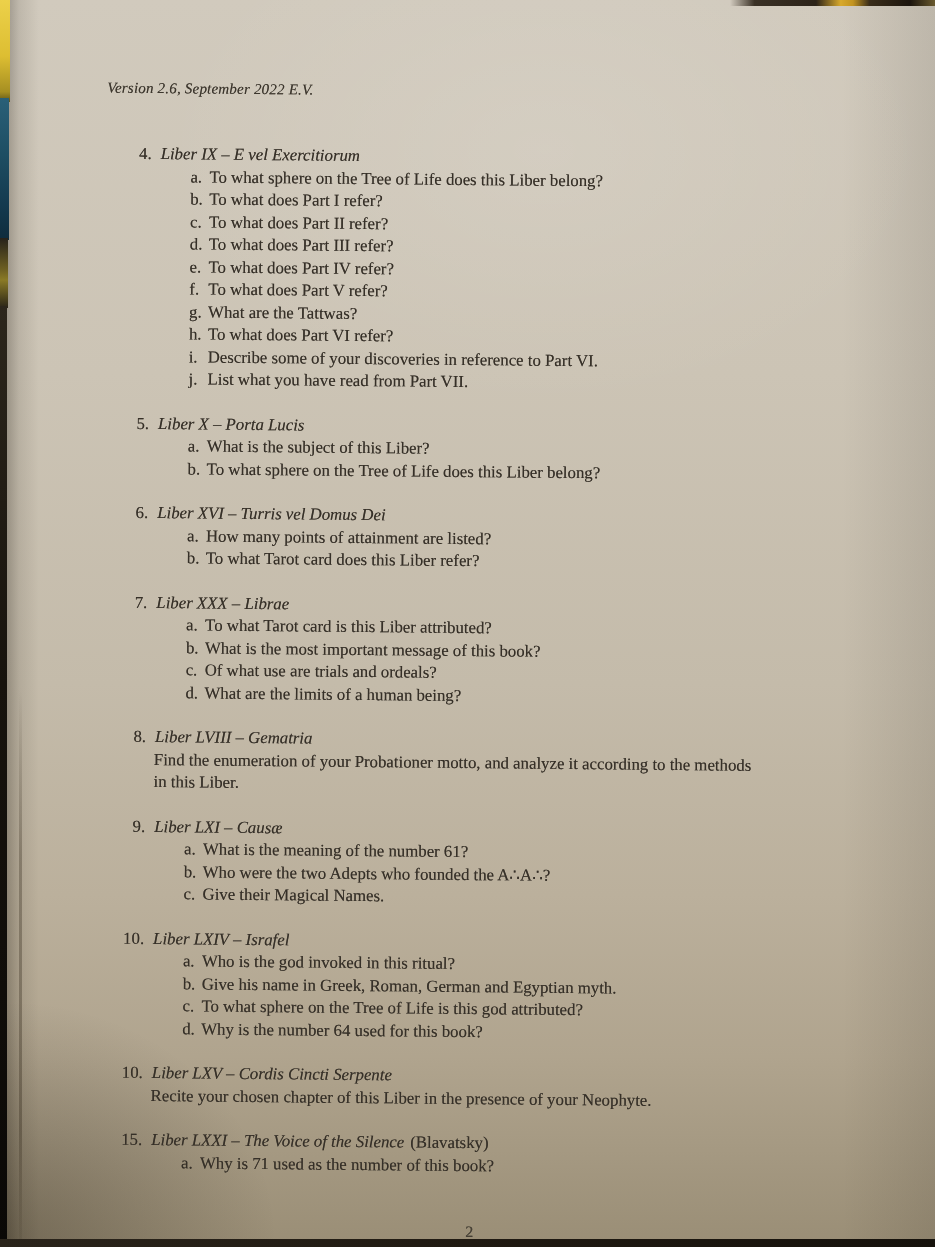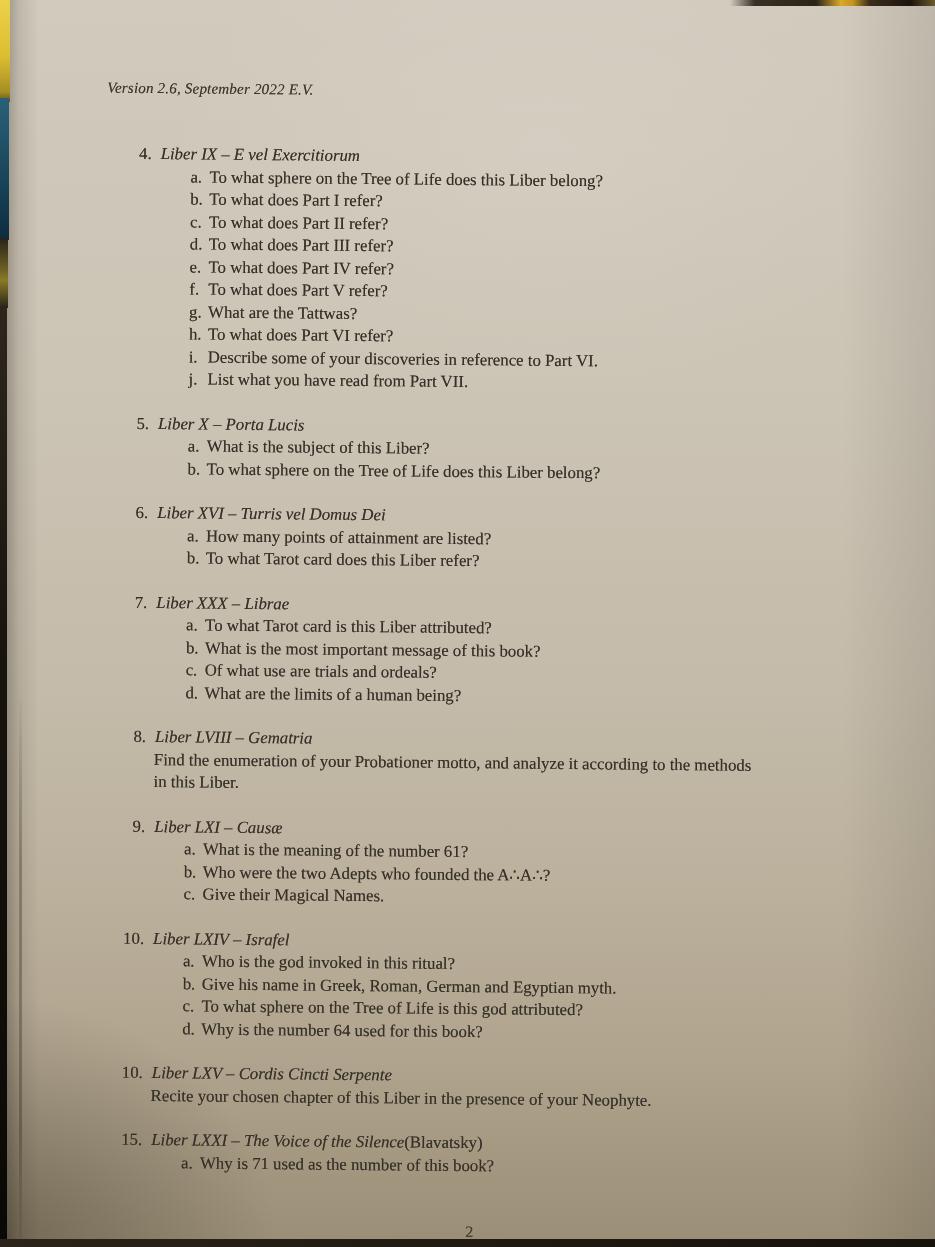--- a/index.html
+++ b/index.html
@@ -61,21 +61,21 @@
     position:absolute;left:107px;top:80px;
     font-style:italic;font-size:15px;letter-spacing:0.2px;color:#3c362d;
   }
   .qlist{
     position:absolute;left:123px;top:143px;width:795px;
     font-size:16.8px;line-height:22.5px;
   }
   .item{margin-bottom:22px;}
   .item-head .num{display:inline-block;width:29px;text-align:right;margin-right:9px;}
   .item-head .title{font-style:italic;}
-  .item-head .note{font-style:normal;}
+  .item-head .note{font-style:normal;margin-left:6px;}
   .body-line{margin-left:37px;white-space:nowrap;}
   .sub{margin-left:68px;white-space:nowrap;}
   .sub .sub-letter{display:inline-block;width:19px;}
   .page-num{
     position:absolute;left:0;top:1220px;width:960px;text-align:center;
     font-size:16px;color:#464035;
   }
 </style>
 </head>
 <body>

